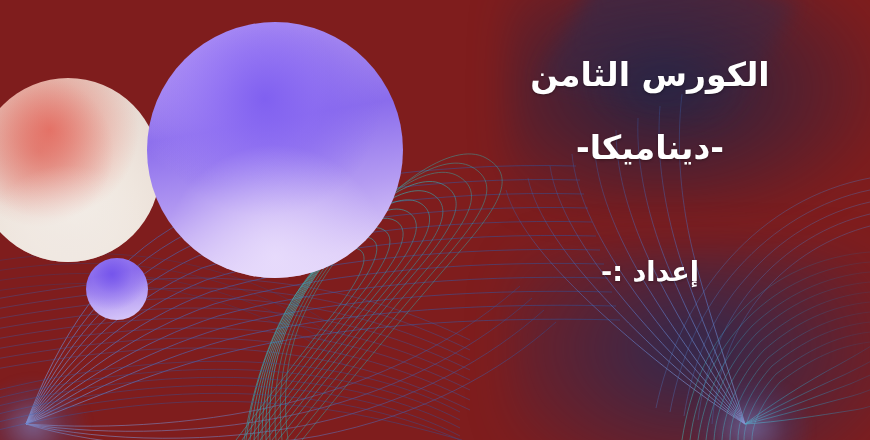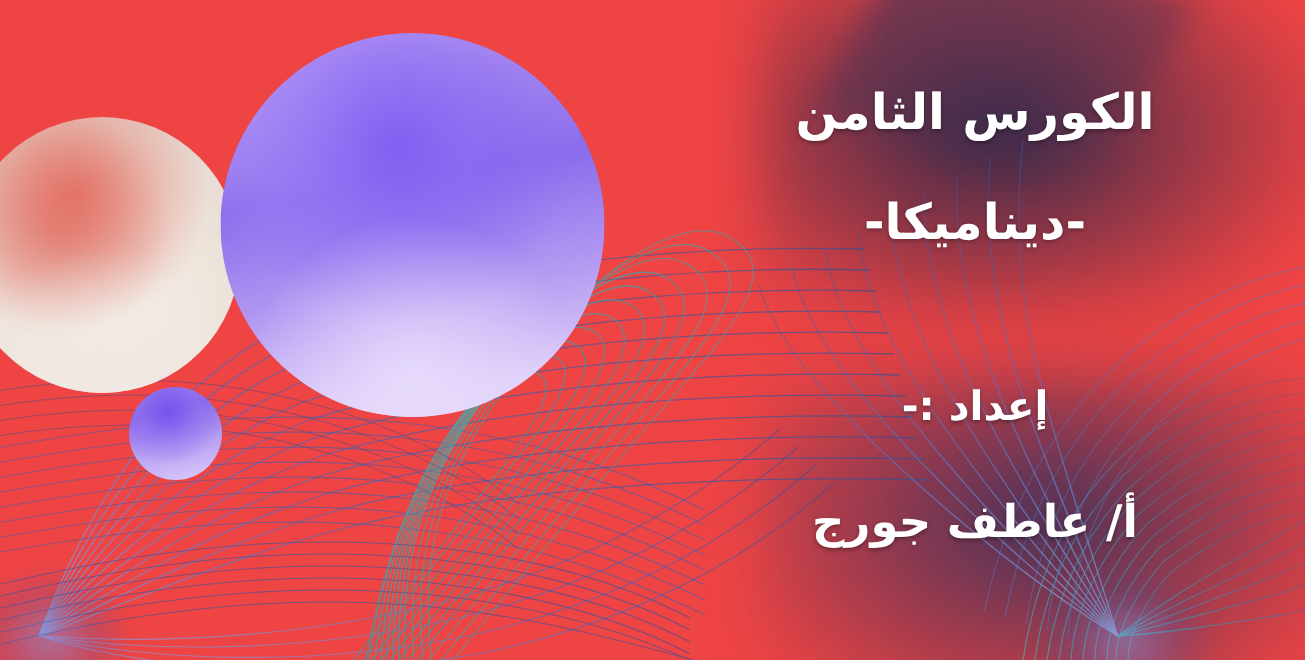--- a/index.html
+++ b/index.html
@@ -5,21 +5,21 @@
   html, body {
     margin: 0;
     padding: 0;
     background: #000;
   }
   #slide {
     position: relative;
     width: 870px;
     height: 440px;
     overflow: hidden;
-    background: #ef4444;
+    background: #7f1d1d;
     font-family: "DejaVu Sans", "Liberation Sans", sans-serif;
   }
 
   
   .bg-base {
     position: absolute;
     inset: 0;
     background:
       radial-gradient(ellipse 520px 380px at 78% 58%, #17264d 0%, rgba(23,38,77,0) 72%),
       radial-gradient(ellipse 420px 300px at 96% 8%, #142murky 0%, rgba(0,0,0,0) 70%),
@@ -319,16 +319,15 @@
   <div class="node-glow right"></div>
 
   <div class="sphere sphere-cream"></div>
   <div class="sphere sphere-violet"></div>
   <div class="sphere sphere-small"></div>
 
   <div class="text-col">
     <div class="course-title">الكورس الثامن</div>
     <div class="course-subtitle">-ديناميكا-</div>
     <div class="credit-label">إعداد :-</div>
-    <div class="credit-name">أ/ عاطف جورج</div>
   </div>
 
 </div>
 
 </body></html>

